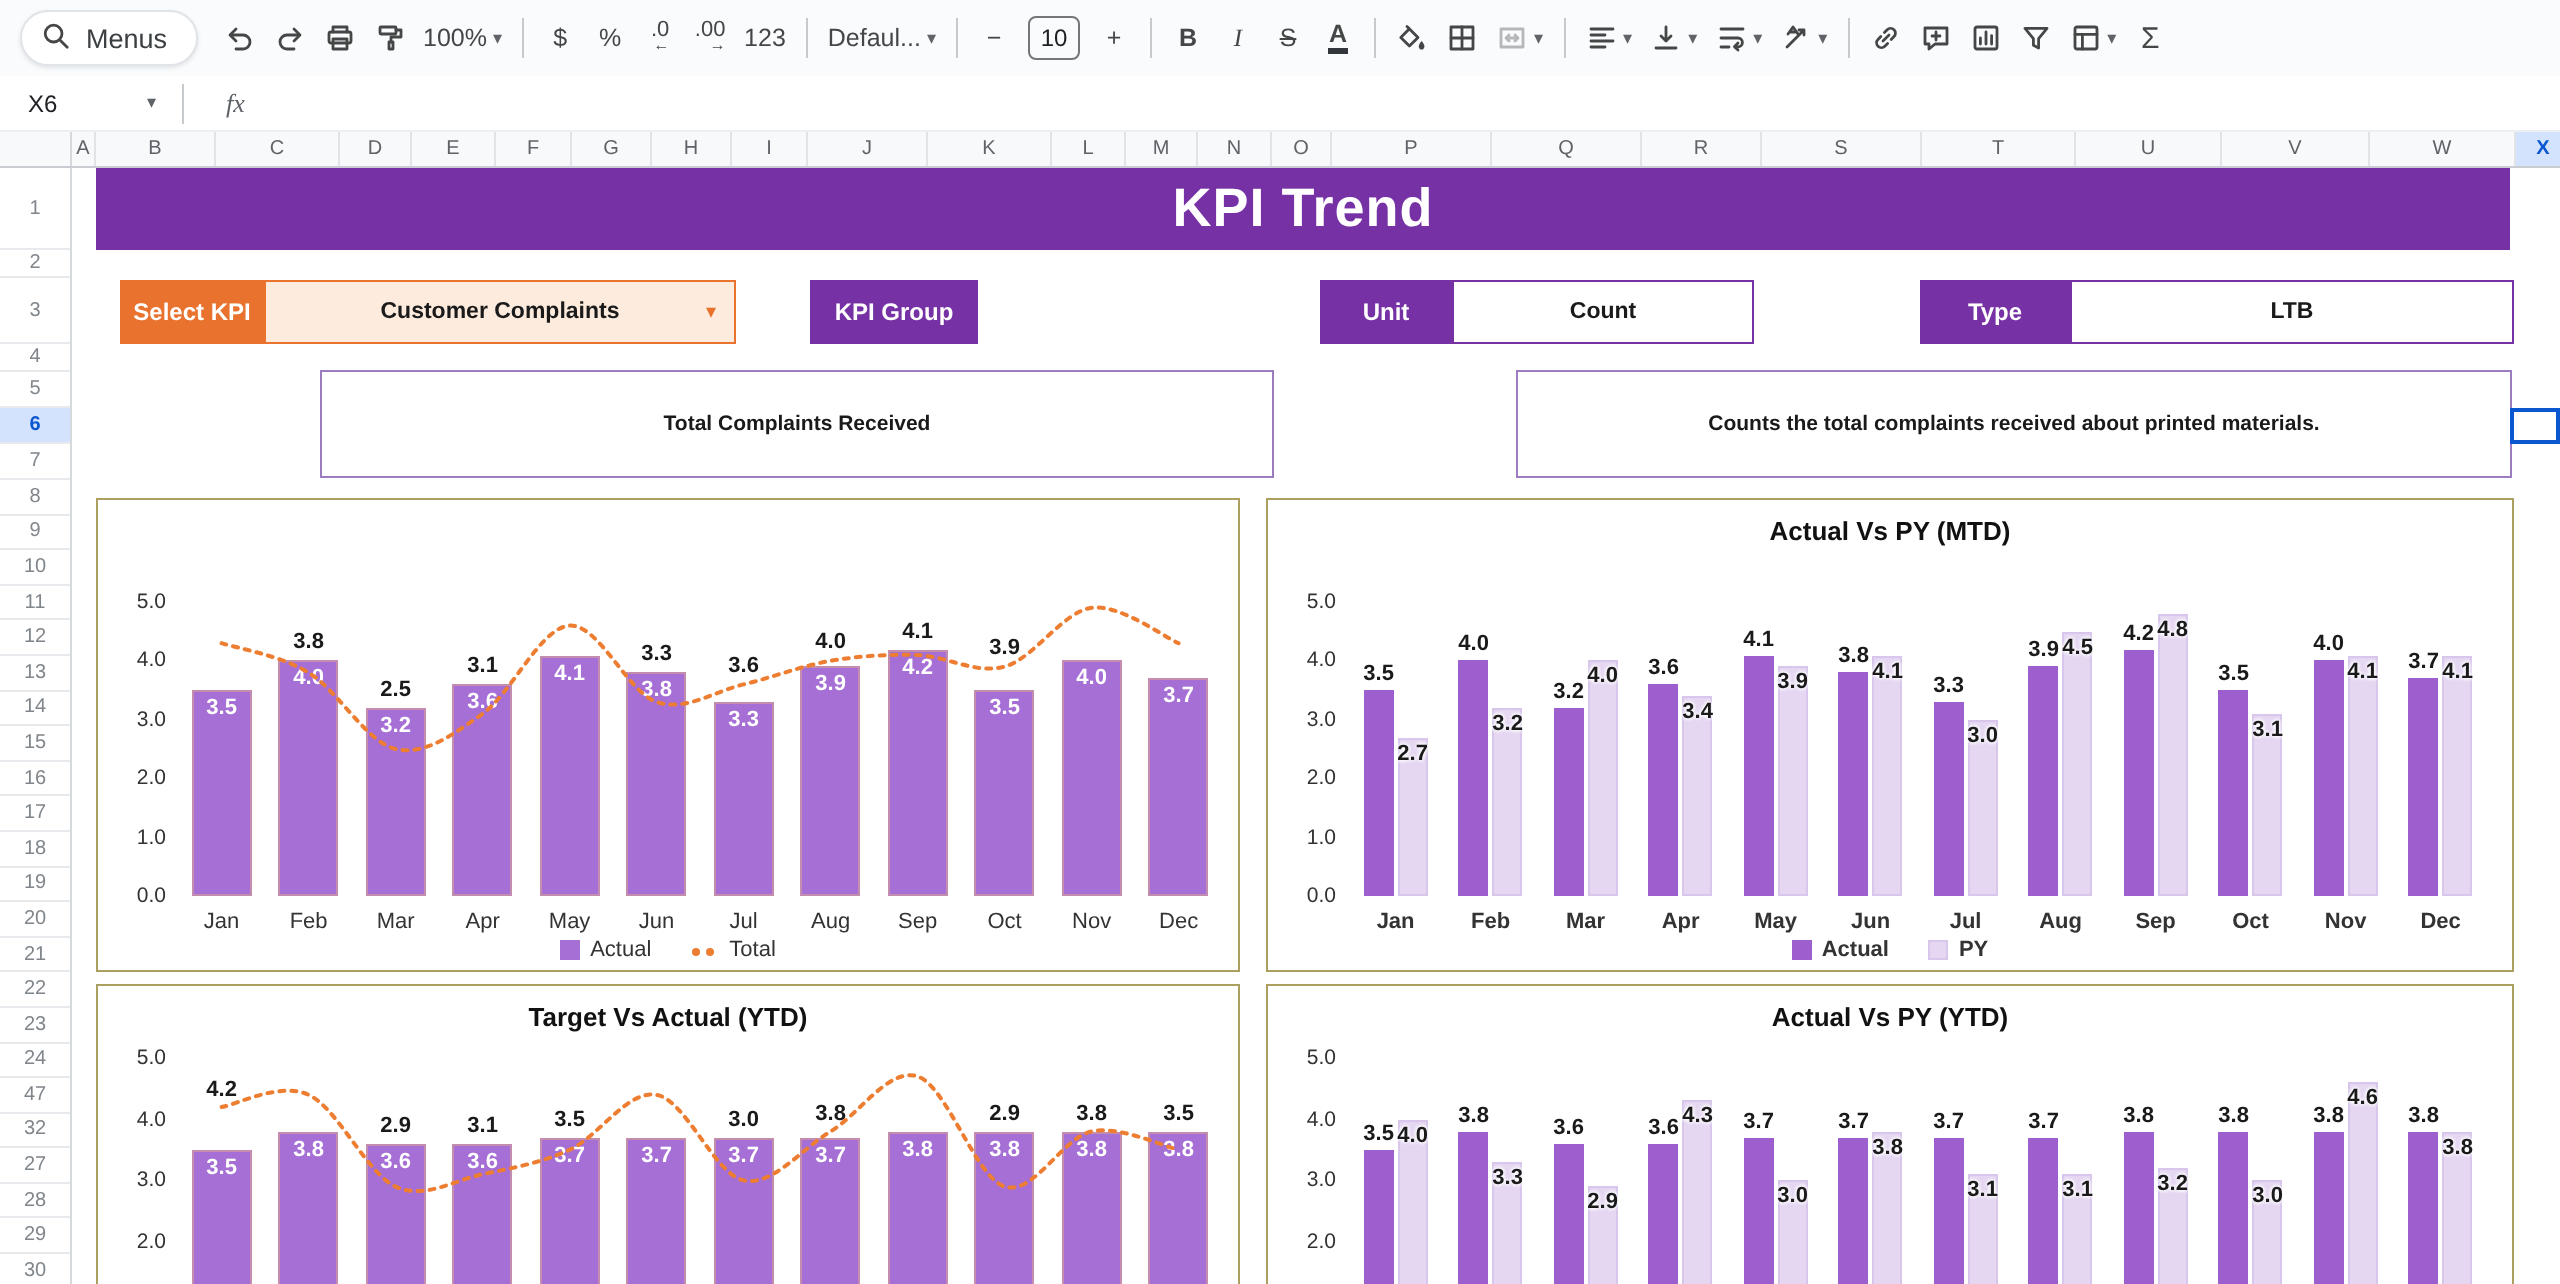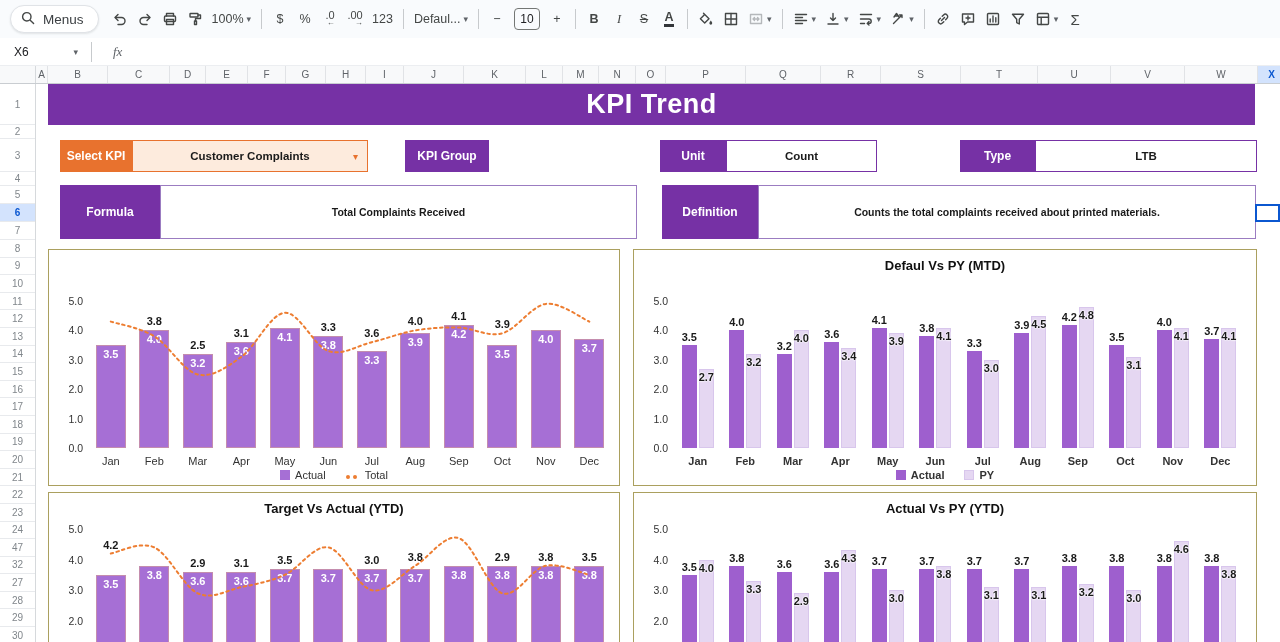--- a/index.html
+++ b/index.html
@@ -358,26 +358,24 @@
     <div class="lbl" style="left:624px;top:56px;width:66px;height:32px;">Unit</div>
     <div class="val" style="left:690px;top:56px;width:151px;height:32px;">
       <span>Count</span>
     </div>
 
     <div class="lbl" style="left:924px;top:56px;width:75px;height:32px;">Type</div>
     <div class="val" style="left:999px;top:56px;width:222px;height:32px;">
       <span>LTB</span>
     </div>
 
-    <div class="lbl" style="left:24px;top:101px;width:100px;height:54px;">Formula</div>
     <div class="val small bigbox-border" style="left:124px;top:101px;width:477px;height:54px;">
       <span>Total Complaints Received</span>
     </div>
 
-    <div class="lbl" style="left:626px;top:101px;width:96px;height:54px;">Definition</div>
     <div class="val small bigbox-border" style="left:722px;top:101px;width:498px;height:54px;">
       <span>Counts the total complaints received about printed materials.</span>
     </div>
 
     <div class="selcell"></div>
   <div class="chart" style="left: 12px; top: 165px; width: 572px; height: 237px;">
         <div class="ytick" style="left:6px;top:45.0px">5.0</div>
         <div class="ytick" style="left:6px;top:74.4px">4.0</div>
         <div class="ytick" style="left:6px;top:103.8px">3.0</div>
         <div class="ytick" style="left:6px;top:133.2px">2.0</div>
@@ -435,21 +433,21 @@
             <span class="sw" style="background:#A66FD5"></span>
             <span>Actual</span>
           </span>
       <span class="item dots">
             <span><i></i><i></i></span>
             <span>Total</span>
           </span>
         </div>
       </div>
       <div class="chart" style="left: 597px; top: 165px; width: 624px; height: 237px;">
-        <div class="title" style="top:8px">Defaul Vs PY (MTD)</div>
+        <div class="title" style="top:8px">Actual Vs PY (MTD)</div>
         <div class="ytick" style="left:6px;top:45.0px">5.0</div>
         <div class="ytick" style="left:6px;top:74.4px">4.0</div>
         <div class="ytick" style="left:6px;top:103.8px">3.0</div>
         <div class="ytick" style="left:6px;top:133.2px">2.0</div>
         <div class="ytick" style="left:6px;top:162.6px">1.0</div>
         <div class="ytick" style="left:6px;top:192.0px">0.0</div>
         <div class="bar dark" style="left:47.8px;top:95.1px;width:15px;height:102.9px"></div>
         <div class="bar lav" style="left:64.8px;top:118.6px;width:15px;height:79.4px"></div>
         <div class="blabel black" style="left:38.3px;top:81.1px;width:34px">3.5</div>
         <div class="blabel black" style="left:55.3px;top:120.6px;width:34px">2.7</div>

